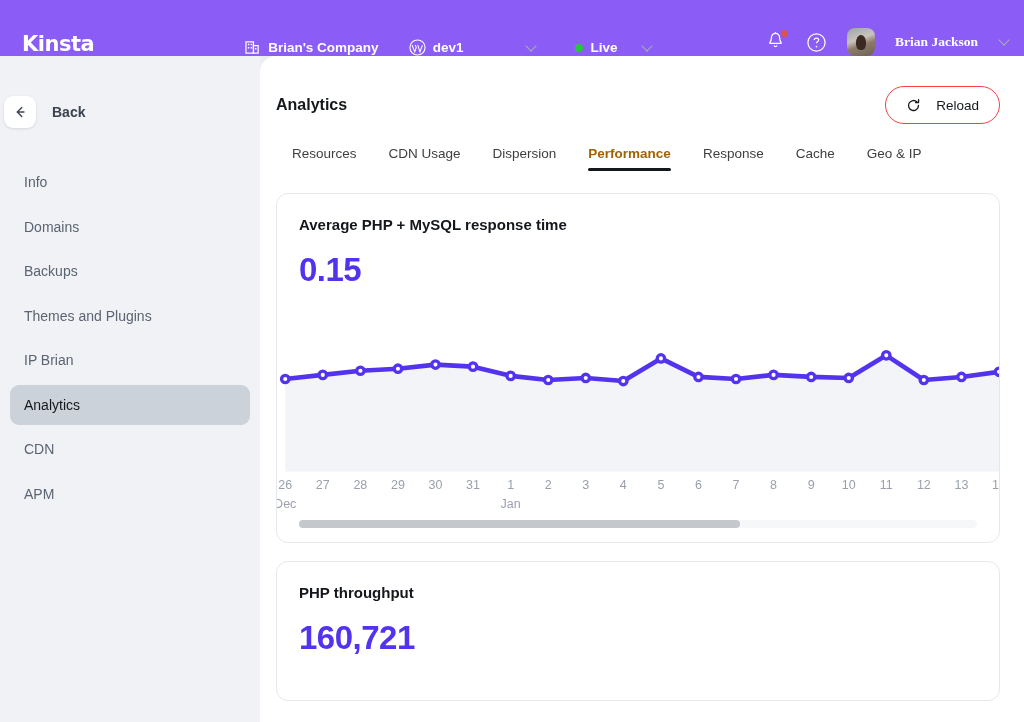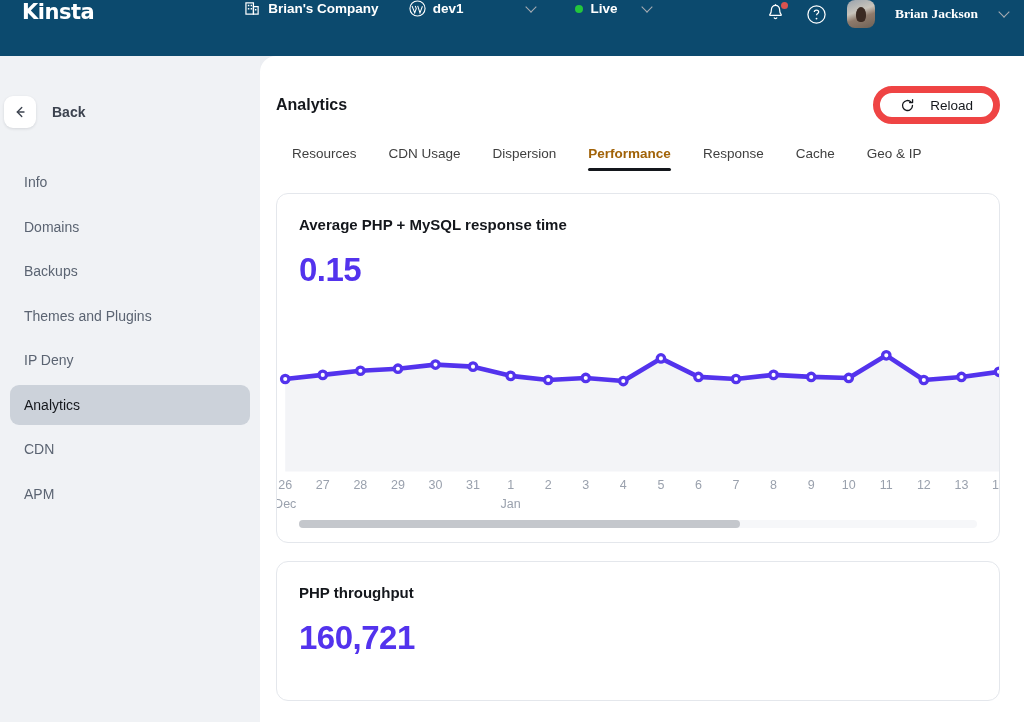--- a/index.html
+++ b/index.html
@@ -8,22 +8,22 @@
     font-family: "Liberation Sans", sans-serif;
     background: #eceef2;
     overflow: hidden;
   }
   .app { position: relative; width: 1024px; height: 722px; }
 
   
   .topbar {
     position: absolute; top: 0; left: 0;
     width: 1024px; height: 56px;
-    background: #0c4a6e;
-    display: flex; align-items: flex-start;
+    background: #8b5cf6;
+    display: flex; align-items: flex-end;
   }
   .logo {
     margin-left: 22px;
     color: #ffffff;
     font-size: 21px;
     font-weight: 700;
     letter-spacing: -0.5px;
     font-family: "DejaVu Sans", sans-serif;
   }
   .topbar-center {
@@ -127,21 +127,21 @@
   .page-head {
     display: flex; align-items: center;
     padding: 30px 24px 0 16px;
   }
   .page-title {
     font-size: 16px; font-weight: 700; color: #14171c;
   }
   .head-actions { margin-left: auto; display: flex; gap: 14px; }
   .btn {
     height: 38px;
-    border: 7px solid #ef4444;
+    border: 1px solid #ef4444;
     border-radius: 20px;
     background: #fff;
     display: flex; align-items: center; justify-content: center;
     gap: 15px;
     font-size: 13.5px; color: #14171c; font-weight: 400;
     cursor: pointer;
   }
   .btn-reload { padding: 0 20px; }
   .btn-range { padding: 0 18px; min-width: 138px; }
   .refresh-icon { width: 15px; height: 15px; }
@@ -317,21 +317,21 @@
         <div class="nav-item">
           <span>Domains</span>
         </div>
         <div class="nav-item">
           <span>Backups</span>
         </div>
         <div class="nav-item">
           <span>Themes and Plugins</span>
         </div>
         <div class="nav-item">
-          <span>IP Deny</span>
+          <span>IP Brian</span>
         </div>
         <div class="nav-item active">
           <span>Analytics</span>
         </div>
         <div class="nav-item">
           <span>CDN</span>
         </div>
         <div class="nav-item">
           <span>APM</span>
         </div>

